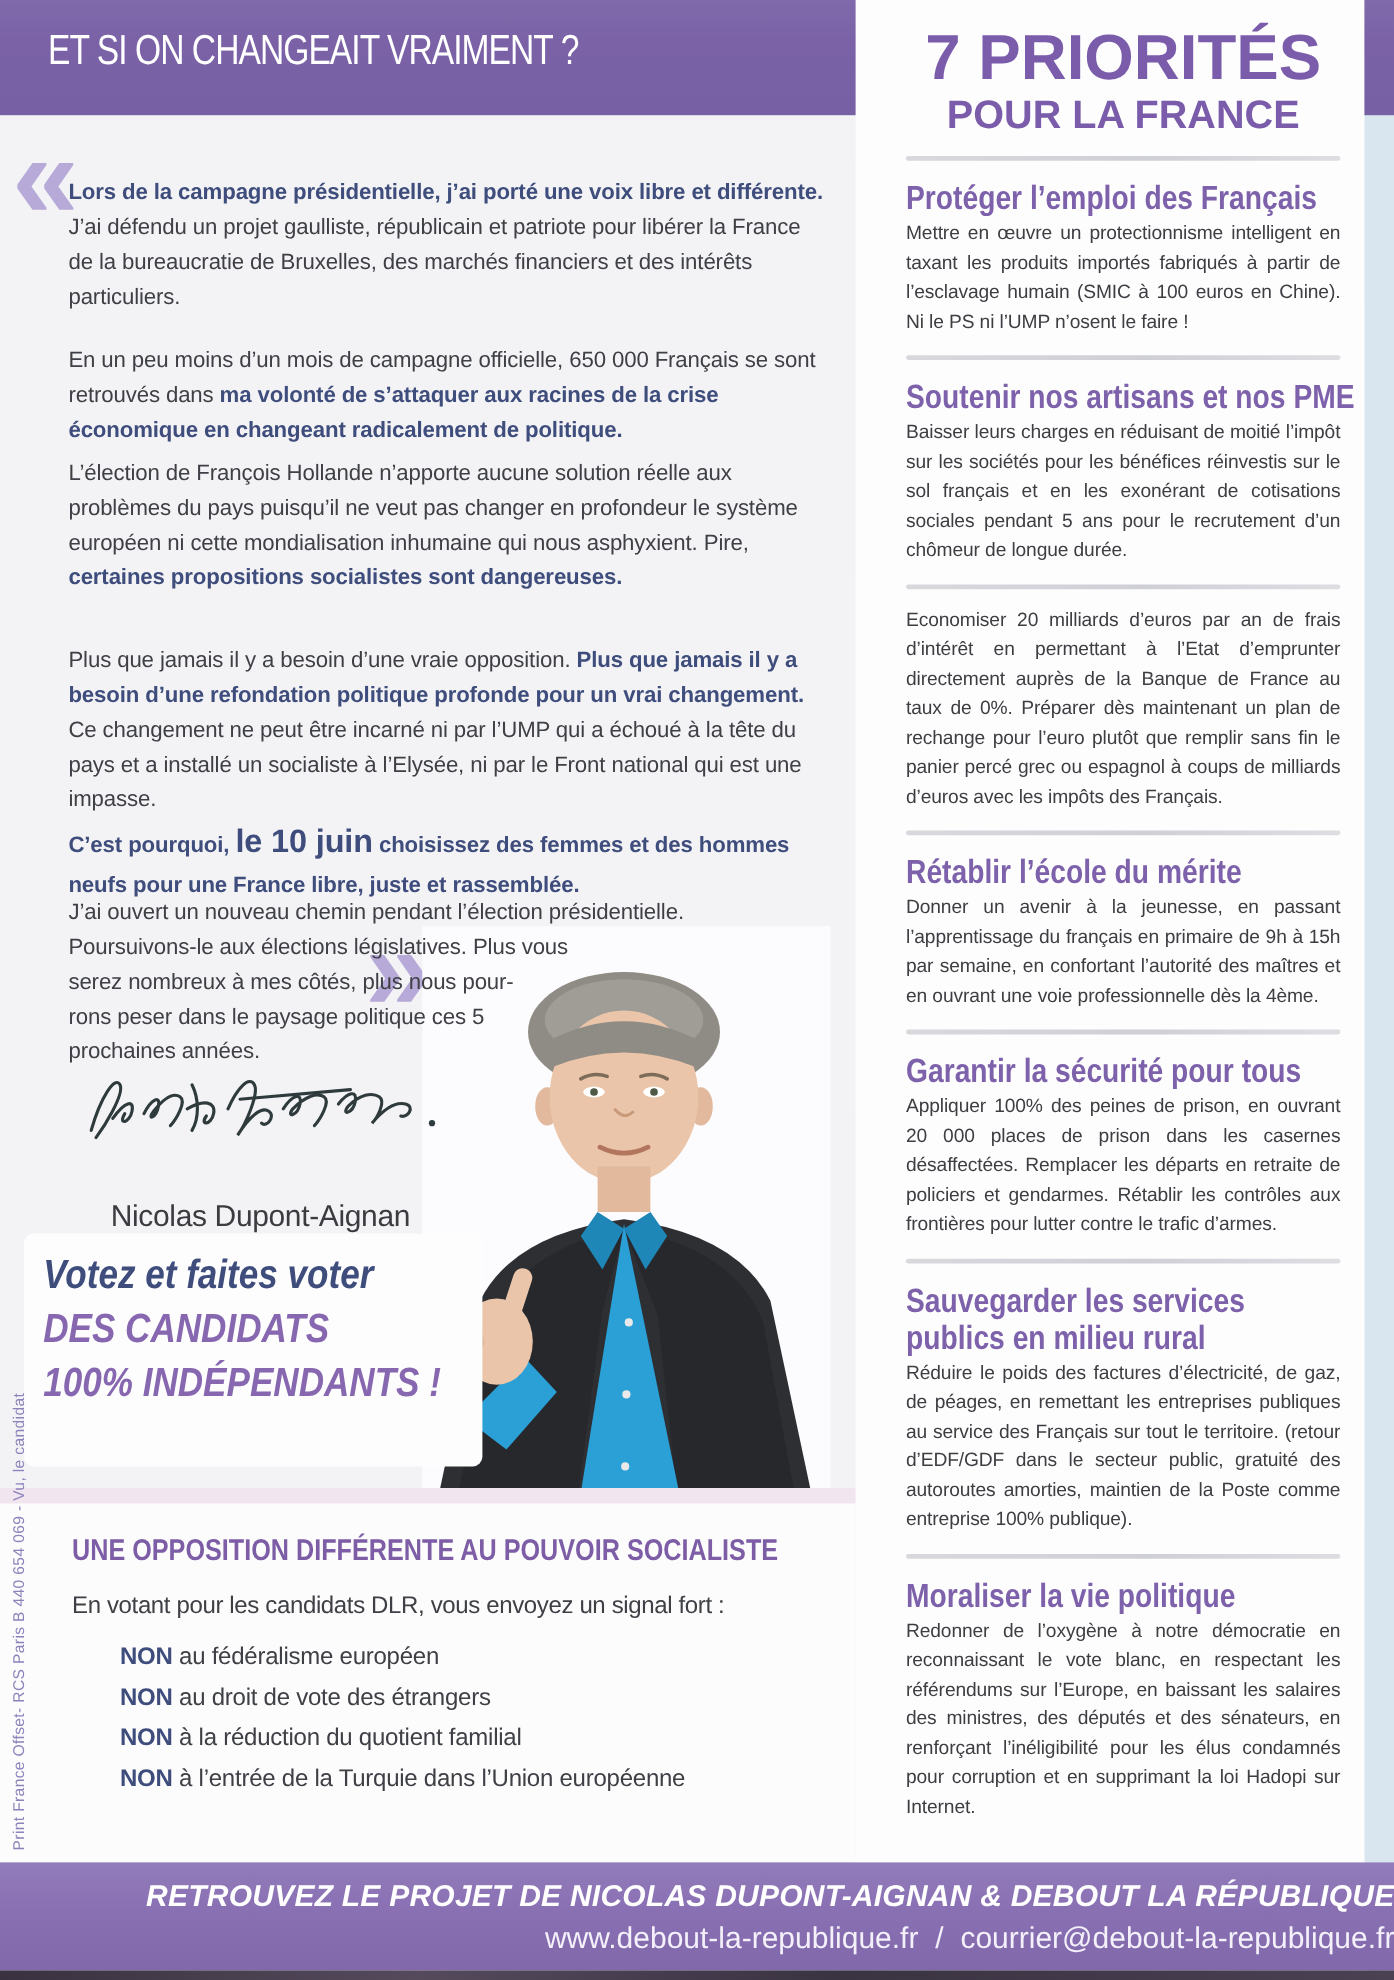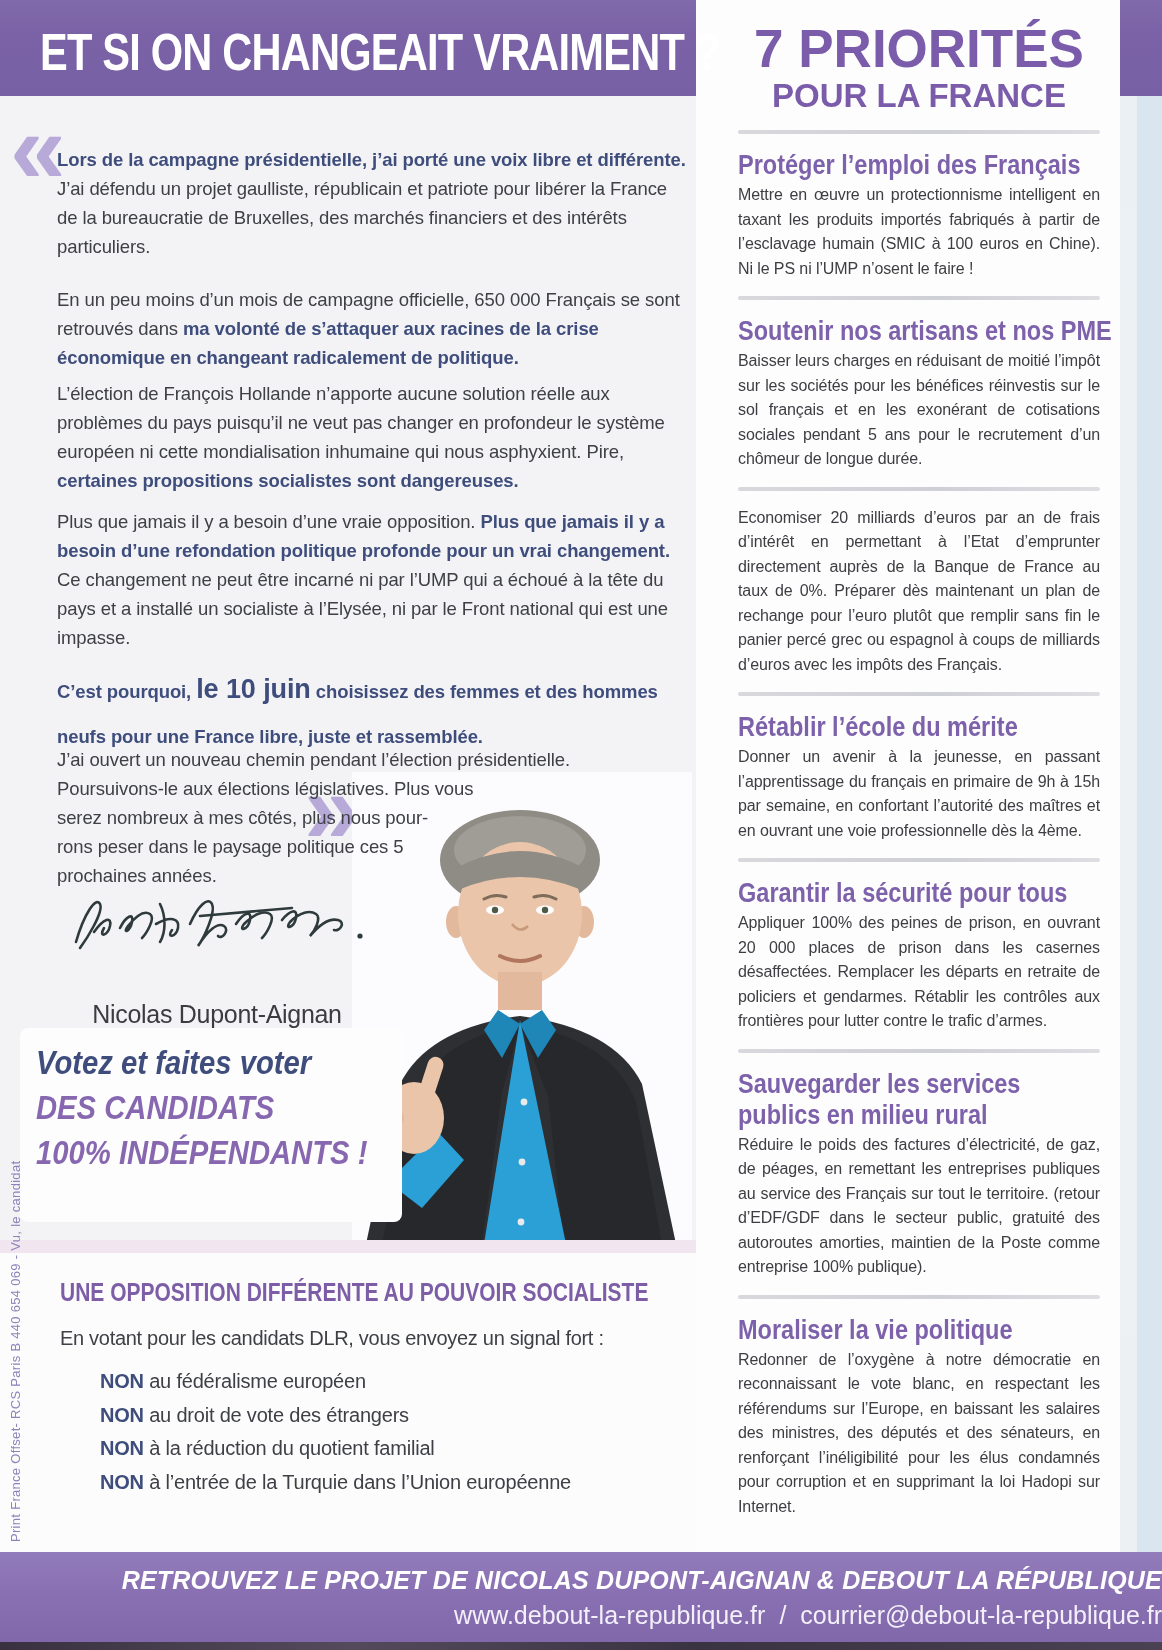--- a/index.html
+++ b/index.html
@@ -4,21 +4,21 @@
 <style>
   html,body{margin:0;padding:0;}
   body{font-family:"Liberation Sans",sans-serif;background:#cfd6dc;}
   .page{position:relative;width:1162px;height:1650px;margin:0 auto;overflow:hidden;
         background:linear-gradient(180deg,#eaf0f4 0%,#eef1f4 40%,#edf0f3 100%);}
 
   
   .banner{position:absolute;left:0;top:0;width:1162px;height:96px;z-index:1;
           background:linear-gradient(180deg,#806aab 0%,#7b62a7 35%,#7760a4 100%);}
   .banner-title{position:absolute;left:40px;top:22px;z-index:3;color:#ffffff;
-          font-weight:bold;font-size:52px;letter-spacing:-1px;white-space:nowrap;}
+          font-weight:normal;font-size:35px;letter-spacing:-1px;white-space:nowrap;}
   .banner-title span{display:inline-block;transform:scaleX(.8);transform-origin:0 50%;}
 
   
   .left-bg{position:absolute;left:0;top:96px;width:713px;height:1456px;background:#f3f3f6;z-index:0;}
   .right-edge{position:absolute;left:1137px;top:0;width:25px;height:1650px;background:#d9e6ef;z-index:0;}
 
   .quote-mark{position:absolute;color:#b7a9d8;font-weight:bold;z-index:2;line-height:1;}
   .q-open{left:10px;top:98px;font-size:100px;}
   .q-close{left:304px;top:758px;font-size:100px;}
 
@@ -53,21 +53,21 @@
   
   .opp-title{position:absolute;left:60px;top:1278px;z-index:5;font-weight:bold;font-size:25px;
              color:#7d5ea6;white-space:nowrap;}
   .opp-title span{display:inline-block;transform:scaleX(.84);transform-origin:0 50%;}
   .opp-sub{position:absolute;left:60px;top:1327px;z-index:5;font-size:20px;color:#3f4045;letter-spacing:-.3px;}
   .non-list{position:absolute;left:100px;top:1365px;z-index:5;font-size:20px;line-height:33.5px;
             color:#3f4045;letter-spacing:-.2px;}
   .non-list .no{font-weight:bold;color:#3e4d7c;}
 
   
-  .card{position:absolute;left:696px;top:0;width:424px;height:1560px;background:#fdfdfe;z-index:2;
+  .card{position:absolute;left:713px;top:0;width:424px;height:1560px;background:#fdfdfe;z-index:2;
         box-sizing:border-box;padding:10px 20px 0 42px;overflow:hidden;}
   .card h1{margin:8px 0 0 0;text-align:center;font-size:53px;color:#7a5cab;letter-spacing:0;
            font-weight:bold;}
   .card h2{margin:-2px 0 0 0;text-align:center;font-size:33px;color:#7a5cab;font-weight:bold;}
   .hr{height:4px;background:linear-gradient(90deg,#d8d8dd,#cfcfd6 55%,#dddde2);border-radius:2px;
       margin:15px 0;}
   .sec h3{margin:4px 0 3px 0;font-size:28px;color:#7d61ab;font-weight:bold;line-height:31px;
           white-space:nowrap;}
   .sec h3.wrap2{white-space:normal;}
   .sec h3 span{display:inline-block;transform:scaleX(.84);transform-origin:0 50%;}
@@ -143,23 +143,23 @@
       <rect x="34" y="320" width="14" height="34" rx="7" fill="#e2b99c" transform="rotate(-24 41 337)"></rect>
     </svg>
   </div>
 
   <p class="para" style="top:126px"><span class="b">Lors de la campagne présidentielle, j’ai porté une voix libre et différente.</span><span> J’ai défendu un projet gaulliste, républicain et patriote pour libérer la France de la bureaucratie de Bruxelles, des marchés financiers et des intérêts particuliers.</span></p>
 
   <p class="para" style="top:266px"><span>En un peu moins d’un mois de campagne officielle, 650 000 Français se sont retrouvés dans </span><span class="b">ma volonté de s’attaquer aux racines de la crise économique en changeant radicalement de politique.</span></p>
 
   <p class="para" style="top:360px"><span>L’élection de François Hollande n’apporte aucune solution réelle aux problèmes du pays puisqu’il ne veut pas changer en profondeur le système européen ni cette mondialisation inhumaine qui nous asphyxient. Pire, </span><span class="b">certaines propositions socialistes sont dangereuses.</span></p>
 
-  <p class="para" style="top:488px"><span>Plus que jamais il y a besoin d’une vraie opposition. </span><span class="b">Plus que jamais il y a besoin d’une refondation politique profonde pour un vrai changement.</span><span> Ce changement ne peut être incarné ni par l’UMP qui a échoué à la tête du pays et a installé un socialiste à l’Elysée, ni par le Front national qui est une impasse.</span></p>
-
-  <p class="para" style="top:648px;line-height:45px"><span class="b">C’est pourquoi, </span><span class="date">le 10 juin</span><span class="b"> choisissez des femmes et des hommes neufs pour une France libre, juste et rassemblée.</span></p>
+  <p class="para" style="top:516px"><span>Plus que jamais il y a besoin d’une vraie opposition. </span><span class="b">Plus que jamais il y a besoin d’une refondation politique profonde pour un vrai changement.</span><span> Ce changement ne peut être incarné ni par l’UMP qui a échoué à la tête du pays et a installé un socialiste à l’Elysée, ni par le Front national qui est une impasse.</span></p>
+
+  <p class="para" style="top:666px;line-height:33px"><span class="b">C’est pourquoi, </span><span class="date">le 10 juin</span><span class="b"> choisissez des femmes et des hommes neufs pour une France libre, juste et rassemblée.</span></p>
 
   <p class="para prewrap" style="top:726px">J’ai ouvert un nouveau chemin pendant l’élection présidentielle.
 Poursuivons-le aux élections législatives. Plus vous
 serez nombreux à mes côtés, plus nous pour-
 rons peser dans le paysage politique ces 5
 prochaines années.</p>
 
   <svg class="sig" viewBox="0 0 330 95">
     <g stroke="#2e3a3c" stroke-width="2.6" fill="none" stroke-linecap="round">
       <path d="M16,62 C24,34 36,16 40,24 C44,32 26,60 20,68 M34,52 C44,38 52,36 50,46 C48,56 38,58 44,48"></path>

